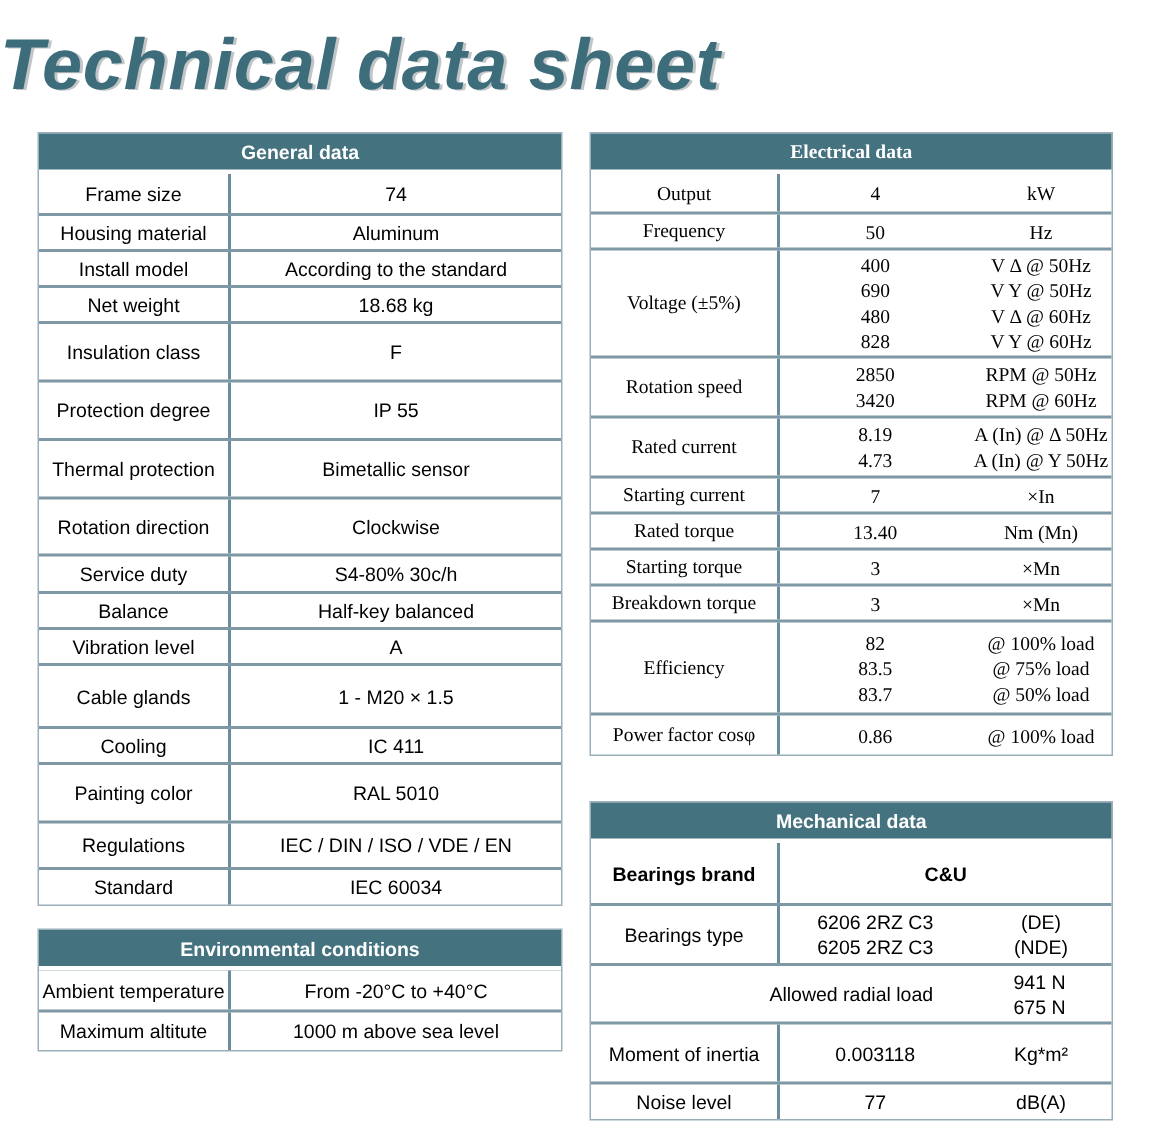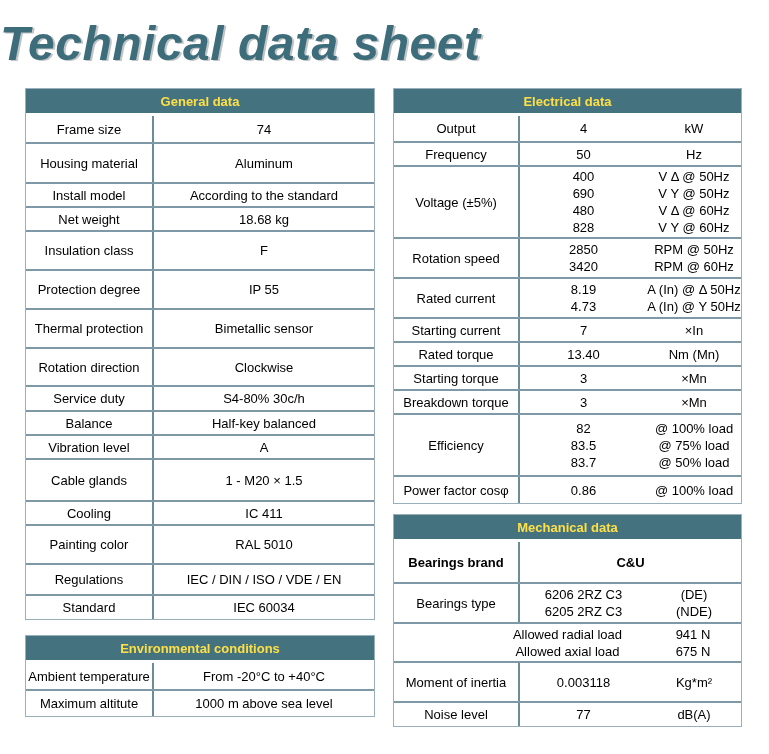--- a/index.html
+++ b/index.html
@@ -10,24 +10,24 @@
   .title {
     position:absolute; top:16px; left:0; width:100%; margin:0;
     text-align:left; font-size:48px; font-weight:bold; font-style:italic;
     color:#3D6D7B; text-shadow:2px 1px 0 #c2c5c7; letter-spacing:0.5px;
   }
   .col { position:absolute; top:88px; }
   .col-left  { left:25px;  width:350px; }
   .col-right { left:393px; width:349px; }
   .table { border:1px solid #9AAFB9; box-sizing:border-box; background:#fff; }
   .col-left  .table-first { margin-bottom:15px; }
-  .col-right .table-first { margin-bottom:10px; }
+  .col-right .table-first { margin-bottom:30px;font-family:Liberation Serif, serif; }
   .thead {
     height:24px; display:flex; align-items:center; justify-content:center;
-    background:#45727F; color:#fde047; font-weight:bold; font-size:13px;
+    background:#45727F; color:#ffffff; font-weight:bold; font-size:13px;
     border-bottom:3px solid #ffffff;
   }
   .row { position:relative; display:flex; align-items:stretch; box-sizing:border-box; font-size:13px; }
   .row + .row { border-top:2px solid #7E99A5; }
   .label {
     flex:0 0 auto; width:128px; box-sizing:border-box;
     display:flex; align-items:center; justify-content:center; text-align:center;
     border-right:2px solid #6B8D99; padding:0 2px;
   }
   .col-right .label { width:126px; }
@@ -46,21 +46,21 @@
 <div class="page">
   <h1 class="title">Technical data sheet</h1>
 
   <div class="col col-left">
     <section class="table table-first">
         <div class="thead">General data</div>
         <div class="row" style="height: 26px;">
           <div class="label">Frame size</div>
           <div class="val">74</div>
         </div>
-        <div class="row" style="height: 40px;">
+        <div class="row" style="height: 24px;">
           <div class="label">Housing material</div>
           <div class="val">Aluminum</div>
         </div>
         <div class="row" style="height: 24px;">
           <div class="label">Install model</div>
           <div class="val">According to the standard</div>
         </div>
         <div class="row" style="height: 24px;">
           <div class="label">Net weight</div>
           <div class="val">18.68 kg</div>
@@ -257,21 +257,20 @@
             <div class="line">6205 2RZ C3</div>
           </div>
           <div class="stack ucol">
             <div class="line">(DE)</div>
             <div class="line">(NDE)</div>
           </div>
         </div>
         <div class="row merged" style="height: 39px;">
           <div class="stack center-lines">
             <div class="line">Allowed radial load</div>
-            <div class="line">Allowed axial load</div>
           </div>
           <div class="stack unit-abs">
             <div class="line">941 N</div>
             <div class="line">675 N</div>
           </div>
         </div>
         <div class="row" style="height: 40px;">
           <div class="label">Moment of inertia</div>
           <div class="stack vcol">
             <div class="line">0.003118</div>

